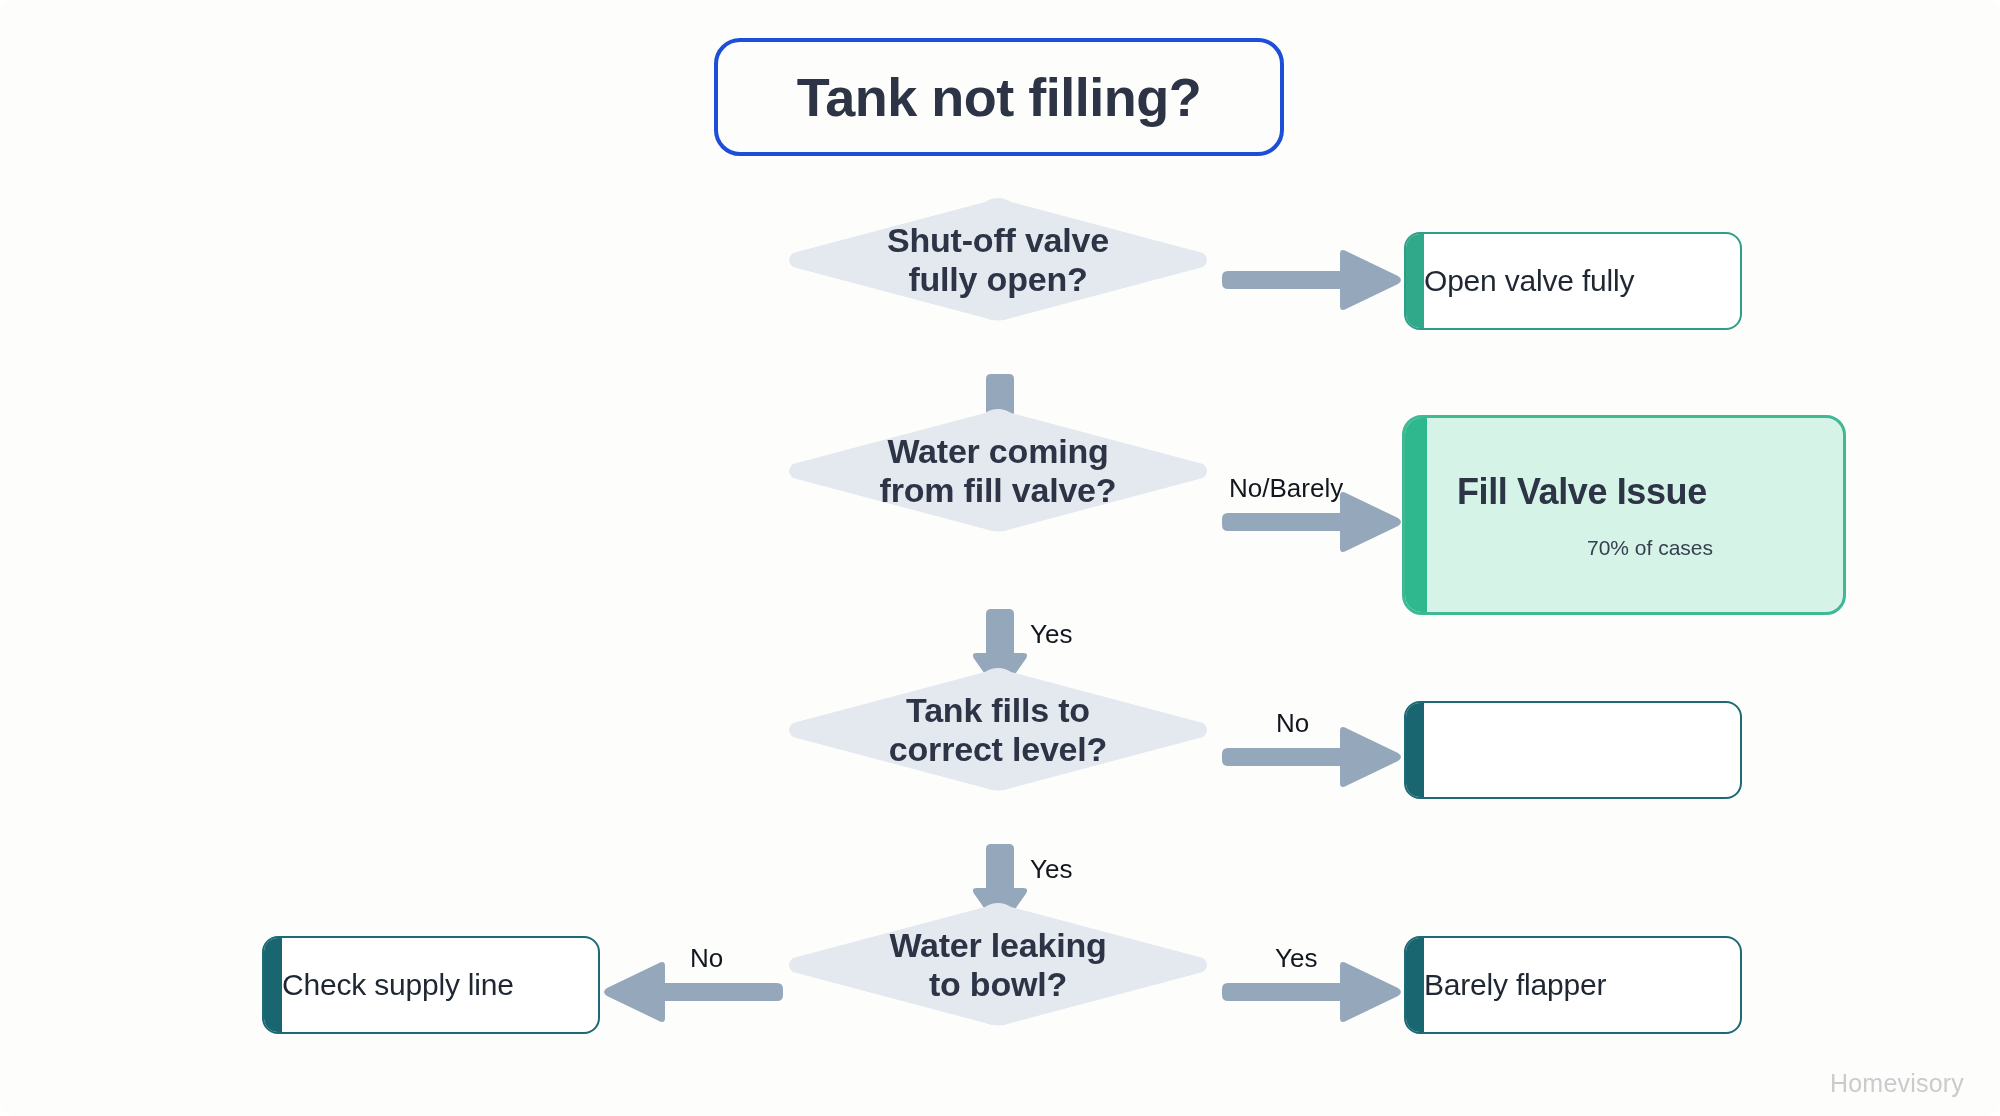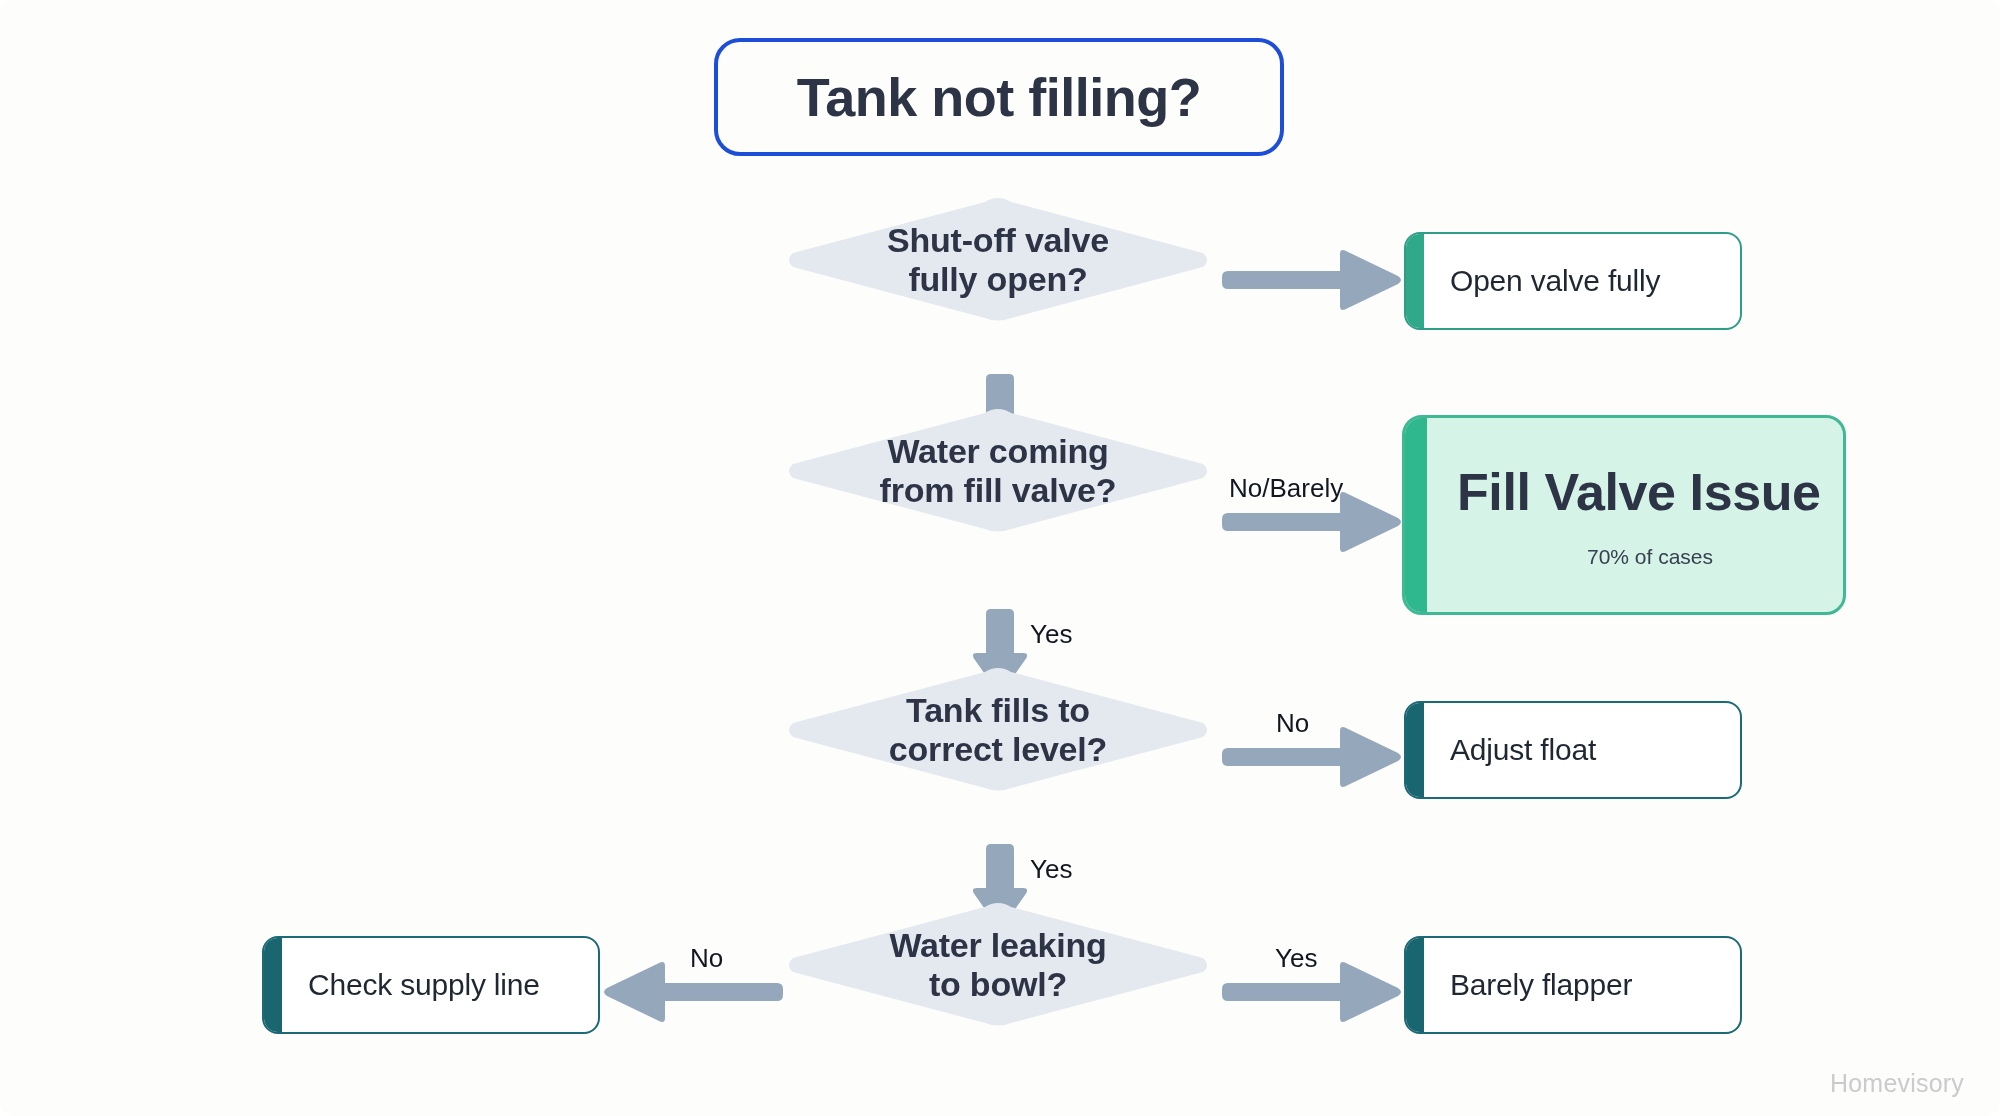--- a/index.html
+++ b/index.html
@@ -80,41 +80,40 @@
   }
   .card .accent {
     height: 100%;
     flex: 0 0 auto;
   }
   .card .cbody {
     flex: 1 1 auto;
     display: flex;
     flex-direction: column;
     justify-content: center;
-    padding-left: 26px;
   }
   .card .ctitle {
     font-size: 30px;
     color: #1f2733;
     letter-spacing: -0.2px;
   }
   .card.plain { border: 2px solid #2e9e86; }
   .card.plain .accent { width: 18px; background: #2fa98a; }
   .card.teal { border: 2px solid #1b6a76; }
   .card.teal .accent { width: 18px; background: #1a6670; }
 
   .card.highlight {
     border: 3px solid #3fb894;
     background: #d6f3e8;
     border-radius: 20px;
   }
   .card.highlight .accent { width: 22px; background: #2fb78e; }
   .card.highlight .cbody { padding-left: 30px; }
   .card.highlight .ctitle {
-    font-size: 52px;
+    font-size: 36px;
     font-weight: bold;
     color: #2c3446;
     letter-spacing: -0.4px;
   }
   .card.highlight .csub {
     font-size: 21px;
     color: #364050;
     margin-top: 23px;
     text-align: center;
   }
@@ -214,23 +213,20 @@
   </div>
 
   <div class="edge-label" style="left:1276px; top:708px;">No</div>
 
   <svg class="arrow" style="left:1222px; top:725px;" width="182" height="64" viewBox="0 0 182 64">
     <path d="M 6 23 L 118 23 L 118 6 Q 118 -1 126 4 L 176 28 Q 182 32 176 36 L 126 60 Q 118 65 118 58 L 118 41 L 6 41 Q 0 41 0 35 L 0 29 Q 0 23 6 23 Z" fill="#94a7bb"></path>
   </svg>
 
   <div class="card teal" style="left:1404px; top:701px; width:338px; height:98px;">
     <div class="accent"></div>
-    <div class="cbody">
-      <span class="ctitle">Adjust float</span>
-    </div>
   </div>
 
   <svg class="arrow" style="left:972px; top:840px;" width="56" height="92" viewBox="0 0 56 92">
     <path d="M 19 4 L 37 4 Q 42 4 42 9 L 42 48 L 51 48 Q 58 48 53 55 L 32 85 Q 28 90 24 85 L 3 55 Q -2 48 5 48 L 14 48 L 14 9 Q 14 4 19 4 Z" fill="#94a7bb"></path>
   </svg>
   <div class="edge-label" style="left:1030px; top:854px;">Yes</div>
 
   <div class="diamond" style="left:783px; top:900px;">
     <svg class="dshape" viewBox="0 0 430 130" preserveAspectRatio="none">
       <path d="M 215 3 Q 222 3 228 7 L 420 58 Q 428 65 420 72 L 228 123 Q 215 128 202 123 L 10 72 Q 2 65 10 58 L 202 7 Q 208 3 215 3 Z" fill="#e4e9f0"></path>

